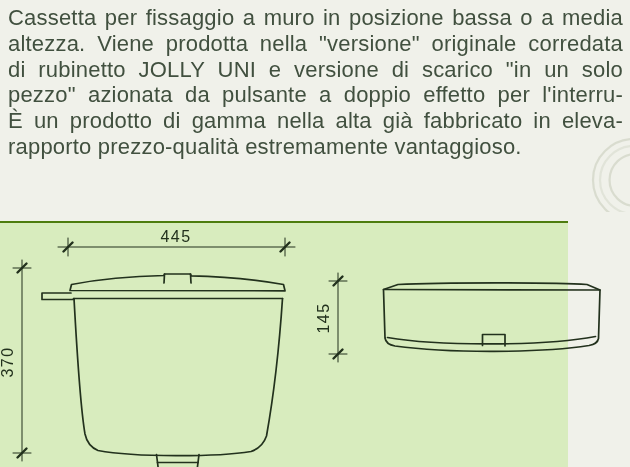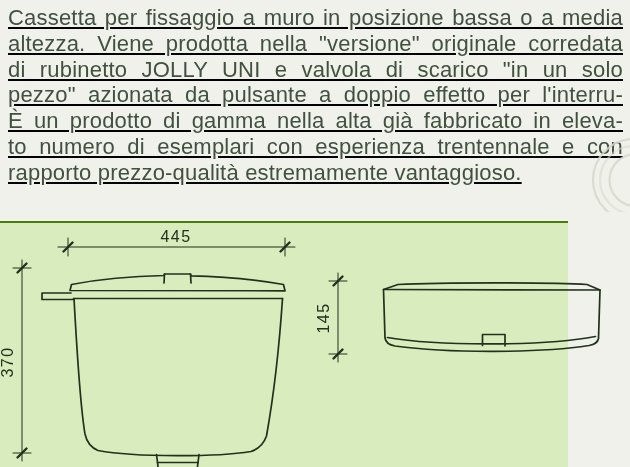--- a/index.html
+++ b/index.html
@@ -16,21 +16,20 @@
     background:var(--bg-top);
     position:relative;
   }
   .page{width:630px;height:467px;position:relative;}
   
   .text-area{
     position:absolute;top:0;left:0;width:630px;height:212px;
     background:var(--bg-top);
     padding:5px 7px 0 8px;
     overflow:hidden;
-    text-decoration:underline;
   }
   .line{
     font-size:22px;
     line-height:25.8px;
     color:var(--ink);
     white-space:normal;
     letter-spacing:.2px;
   }
   .line.just{
     text-align:justify;
@@ -59,24 +58,23 @@
   .wm{stroke:var(--watermark);fill:none;stroke-width:2.2;}
 </style>
 </head>
 <body>
 
 <div class="page">
 
   <div class="text-area">
     <div class="line just">Cassetta per fissaggio a muro in posizione bassa o a media</div>
     <div class="line just">altezza. Viene prodotta nella "versione" originale corredata</div>
-    <div class="line just">di rubinetto JOLLY UNI e valvola di scarico "in un solo</div>
+    <div class="line just">di rubinetto JOLLY UNI e versione di scarico "in un solo</div>
     <div class="line just">pezzo" azionata da pulsante a doppio effetto per l'interru-</div>
     <div class="line just">È un prodotto di gamma nella alta già fabbricato in eleva-</div>
-    <div class="line just">to numero di esemplari con esperienza trentennale e con</div>
     <div class="line">rapporto prezzo-qualità estremamente vantaggioso.</div>
 
     <div class="watermark">
       <svg width="75" height="212" viewBox="0 0 75 212">
         <circle class="wm" cx="79" cy="180" r="41" opacity="0.85"></circle>
         <circle class="wm" cx="79" cy="180" r="34" opacity="0.55"></circle>
         <path class="wm" d="M100.3 163.1 A26 26 0 1 0 100.3 196.9" opacity="0.85"></path>
       </svg>
     </div>
   </div>

